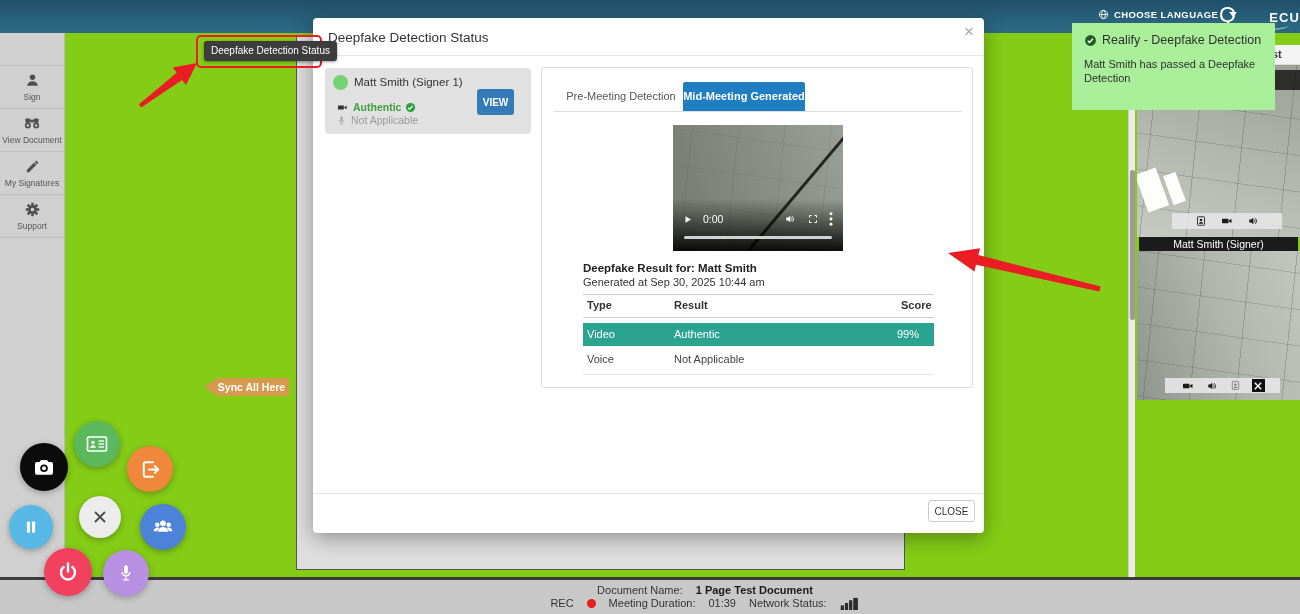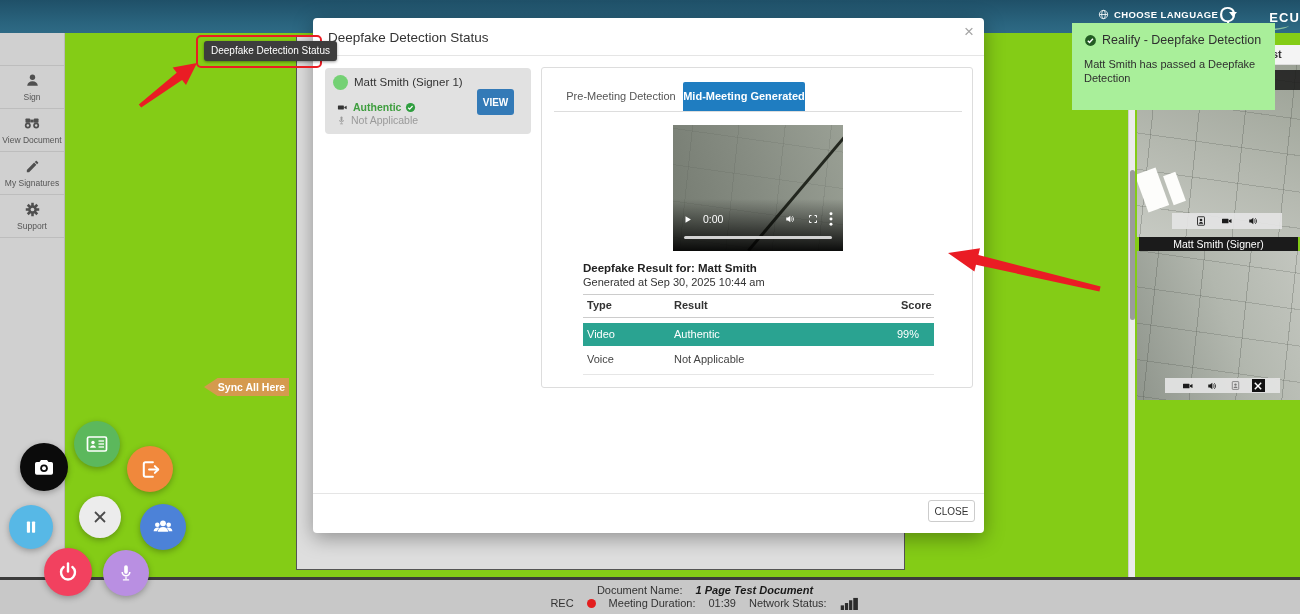--- a/index.html
+++ b/index.html
@@ -33,21 +33,21 @@
   
   .doc-page { left:296px; top:36px; width:609px; height:534px; background:#dedede;
     border:1px solid #555; z-index:4; }
   .dark-line { left:0px; top:577px; width:1300px; height:3px; background:#3b3b3b; z-index:7; }
 
   
   .statusbar { left:0; top:580px; width:1300px; height:34px; background:#c8c8c8; z-index:7;
     display:flex; flex-direction:column; align-items:center; justify-content:center;
     padding-left:110px; color:#333; }
   .sb-line { font-size:11px; line-height:13px; display:flex; align-items:center; gap:13px; }
-  .sb-line b { color:#1a1a1a;font-style:italic; }
+  .sb-line b { color:#1a1a1a; }
   .rec-dot { width:9px; height:9px; border-radius:50%; background:#e31e1e; display:inline-block; }
 
   
   .vpanel { left:1137px; top:45px; width:163px; height:355px; z-index:10; }
   .vp-header { position:absolute; left:0; top:0; width:163px; height:20px; background:#f4f4f4;
     border-bottom:1px solid #ddd; font-size:11px; font-weight:bold; color:#333; }
   .ceilA { position:absolute; left:0; top:20px; width:163px; height:172px; overflow:hidden;
     background:linear-gradient(200deg,#9ba195 0%,#b4b8af 55%,#c7cac3 100%); }
   .ceilB { position:absolute; left:0; top:206px; width:163px; height:149px; overflow:hidden;
     background:linear-gradient(70deg,#8f958c 0%,#b2b7ae 55%,#c3c6bf 100%); }

